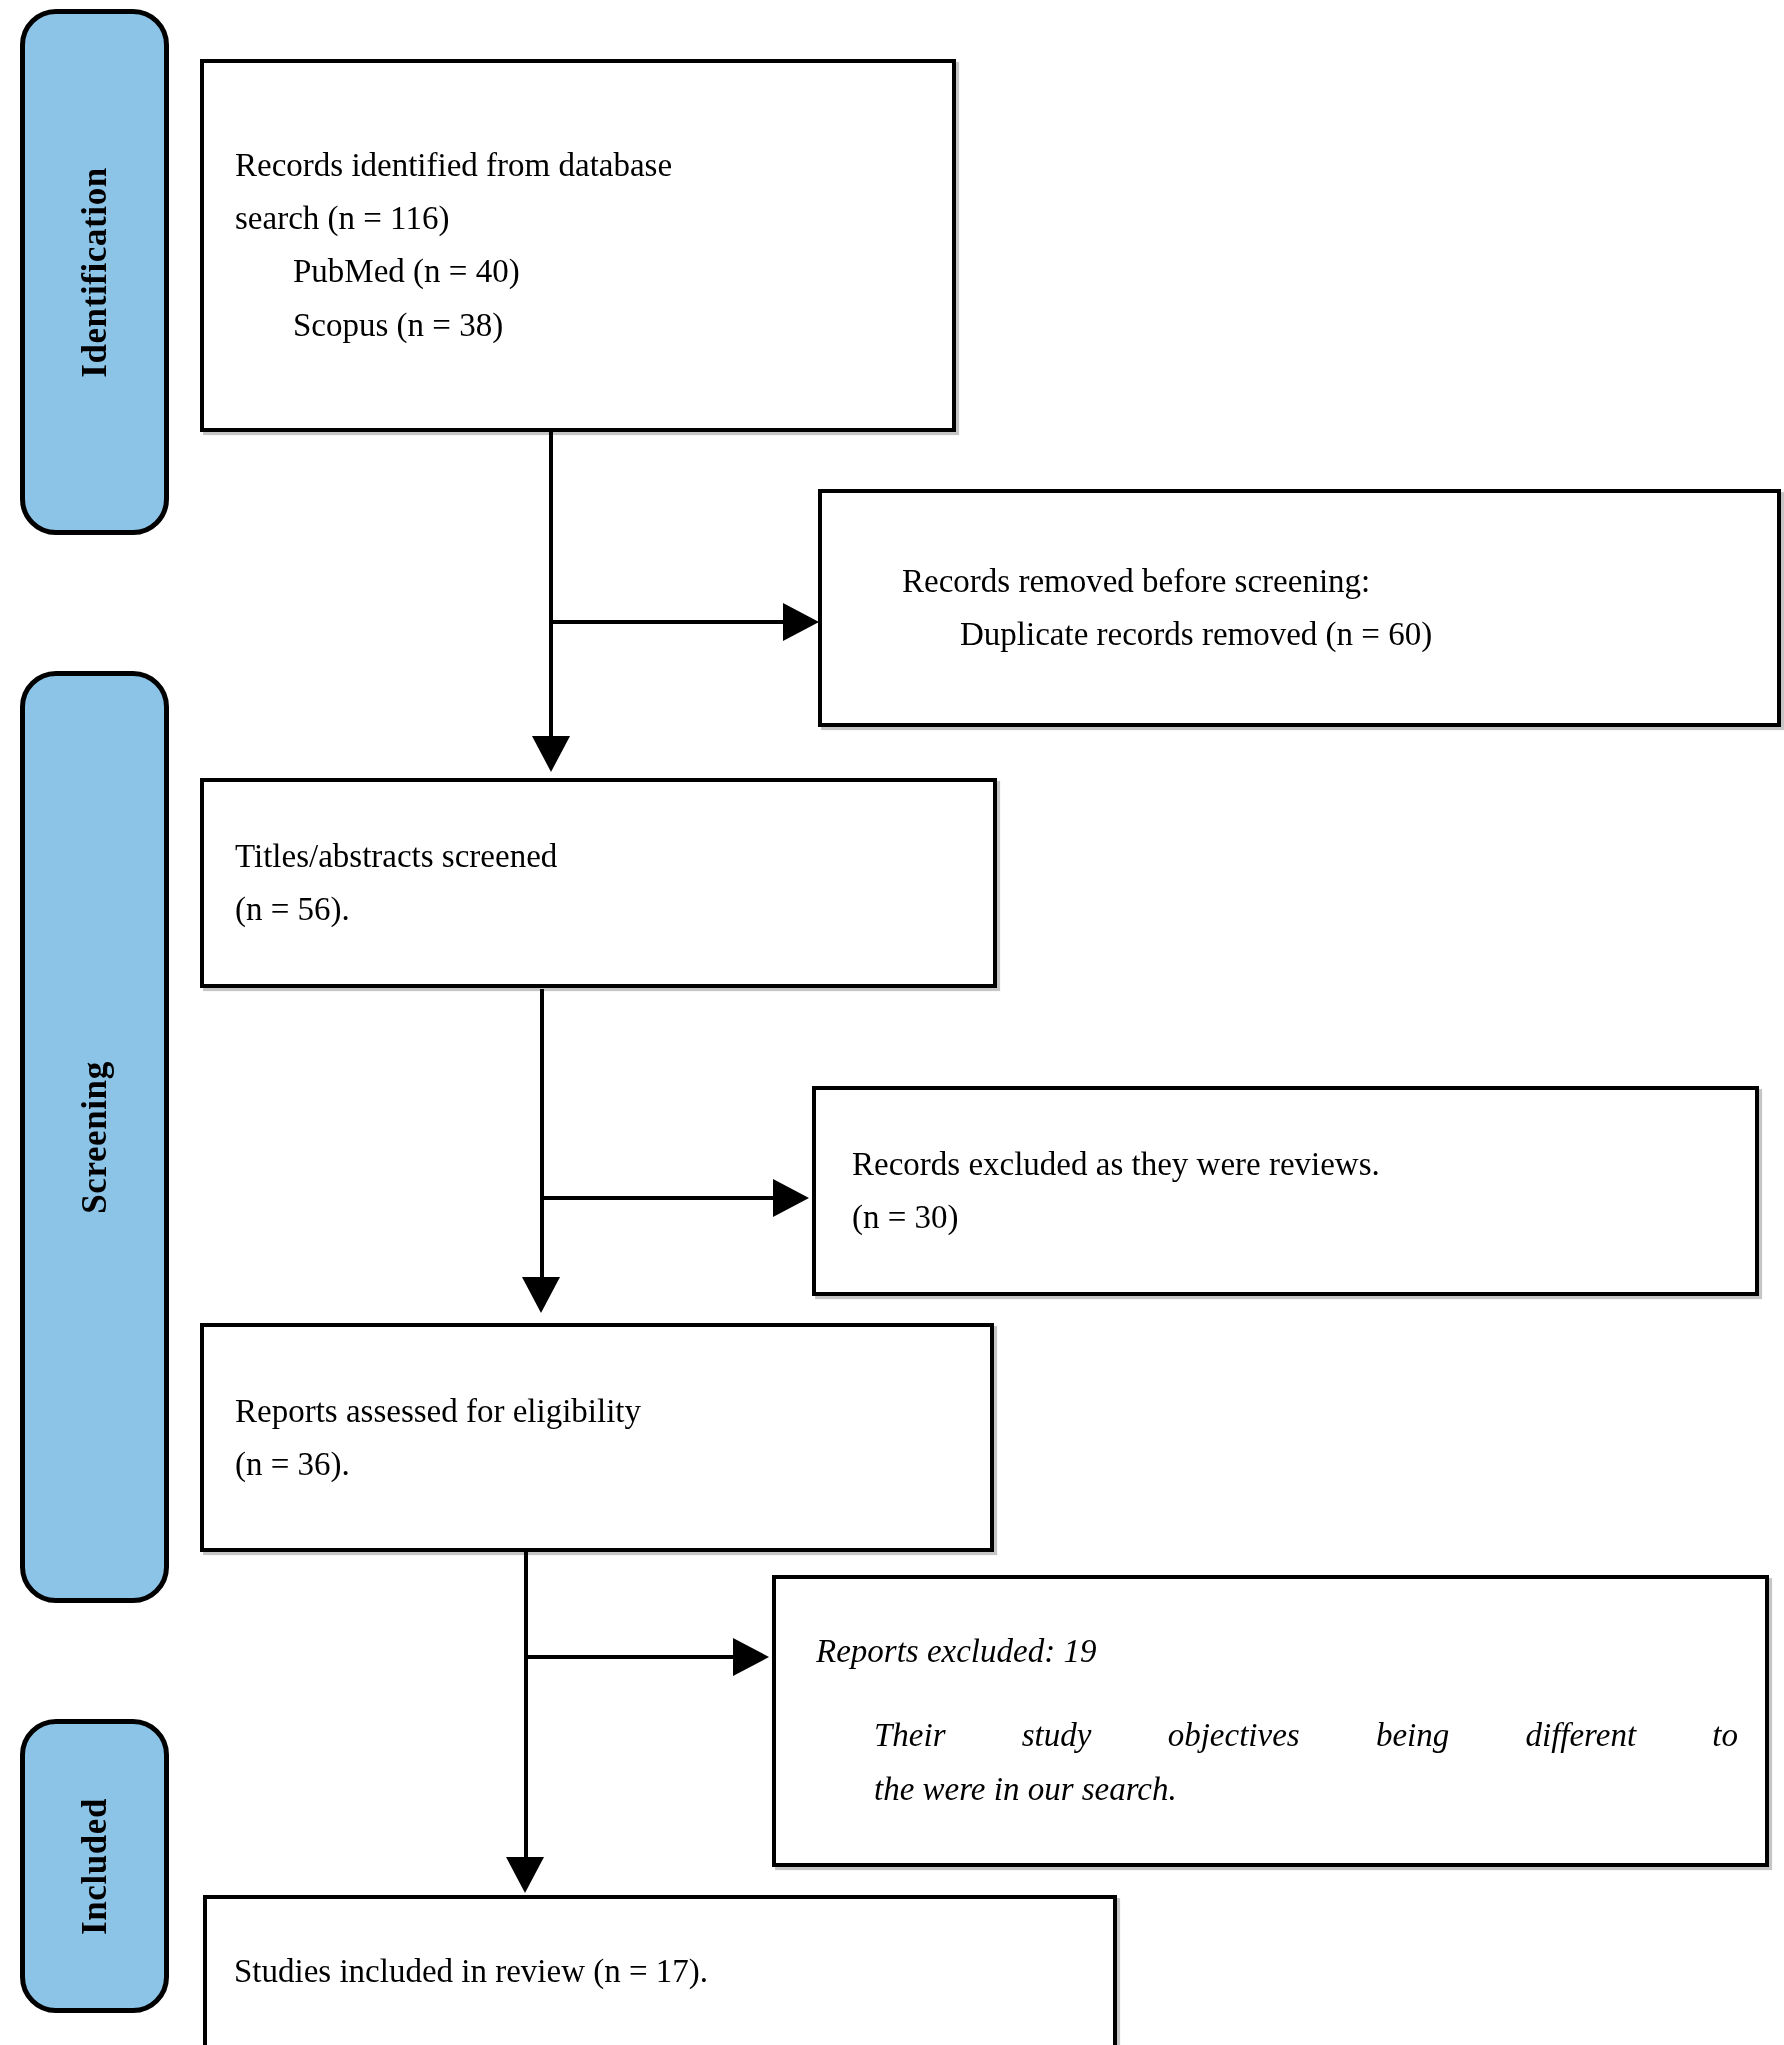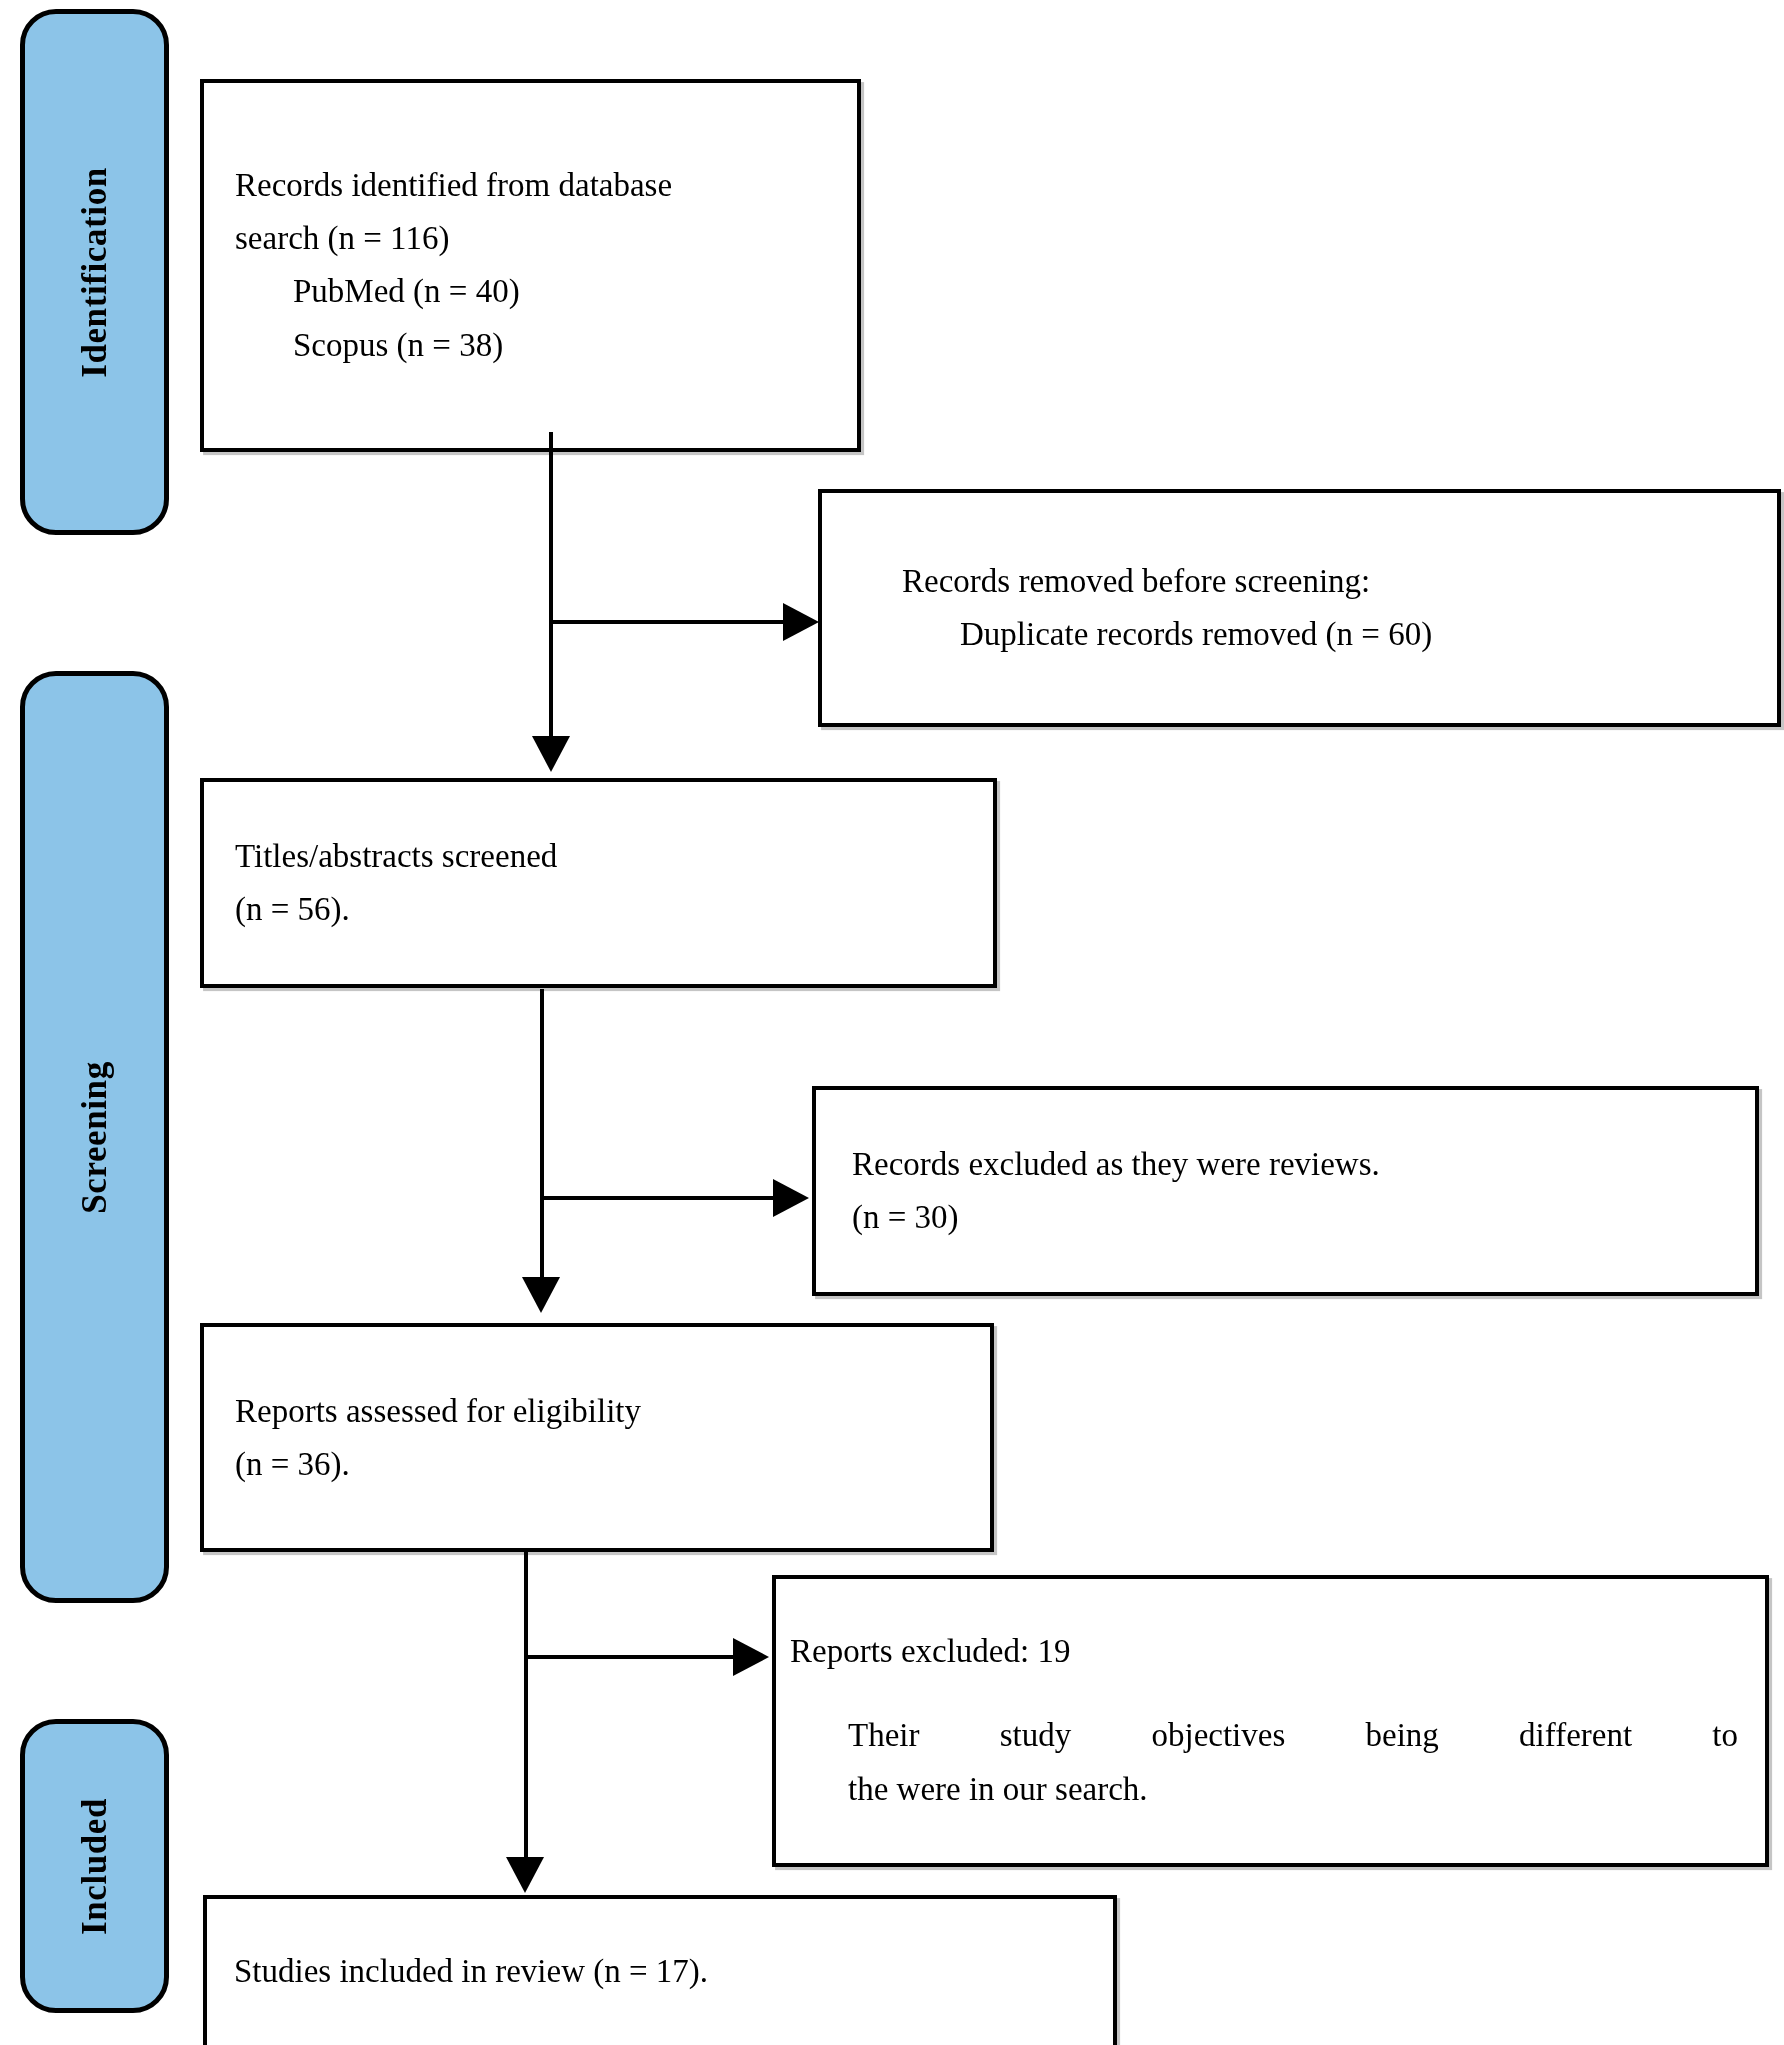--- a/index.html
+++ b/index.html
@@ -63,21 +63,21 @@
     display: block;
     padding-left: 58px;
     text-align: justify;
     text-align-last: justify;
     margin-top: 31px;
   }
 
   
   #box-duplicates .box-text { left: 80px; }
   #box-reviews .box-text { left: 36px; }
-  #box-excluded .box-text { left: 14px; right: 27px; }
+  #box-excluded .box-text { left: 40px; right: 27px; font-style: italic; }
   #box-included .box-text { left: 27px; }
 
   
   .v-line {
     position: absolute;
     width: 4.3px;
     background: #000000;
   }
   .h-line {
     position: absolute;
@@ -111,21 +111,21 @@
   </div>
 
   <div class="stage-pill" id="stage-screening" style="left:20px; top:671px; width:149px; height:932px;">
     <span class="stage-label">Screening</span>
   </div>
 
   <div class="stage-pill" id="stage-included" style="left:20px; top:1719px; width:149px; height:294px;">
     <span class="stage-label">Included</span>
   </div>
 
-  <div class="flow-box" id="box-identified" style="left:200px; top:59px; width:661px; height:373px;margin-top:20px;">
+  <div class="flow-box" id="box-identified" style="left:200px; top:59px; width:756px; height:373px;">
     <div class="box-text">
       <span class="ln">Records identified from database</span>
       <span class="ln">search (n = 116)</span>
       <span class="ind">PubMed (n = 40)</span>
       <span class="ind">Scopus (n = 38)</span>
     </div>
   </div>
 
   <div class="v-line" style="left:549px; top:432px; width:4.3px; height:311px;"></div>
   <div class="arrow-down" style="left:532px; top:736px;"></div>

